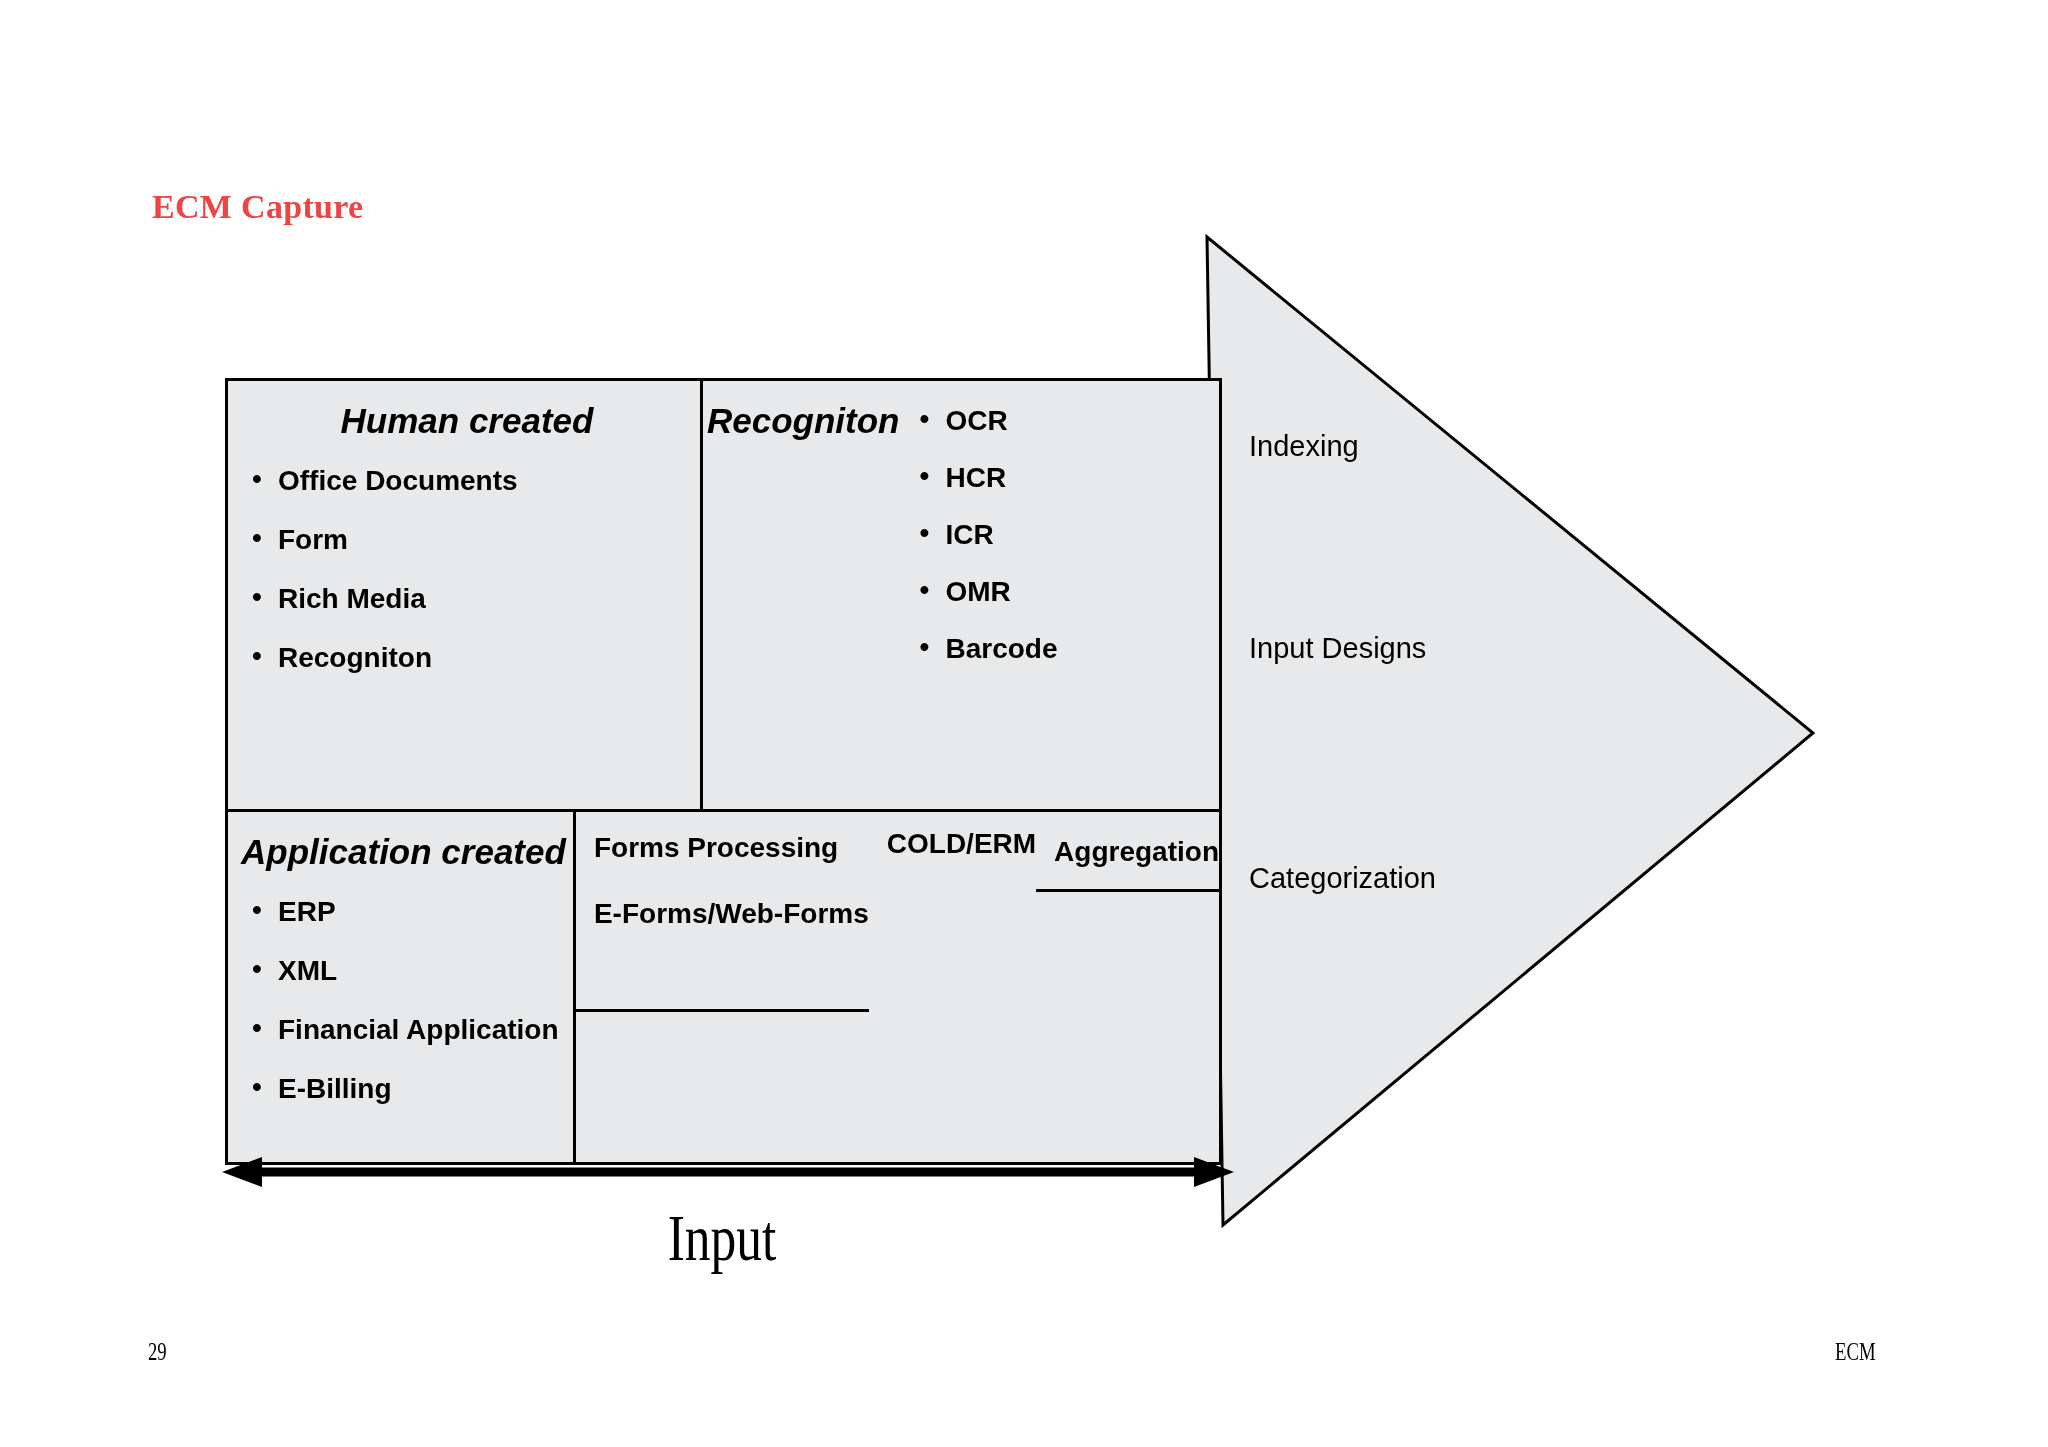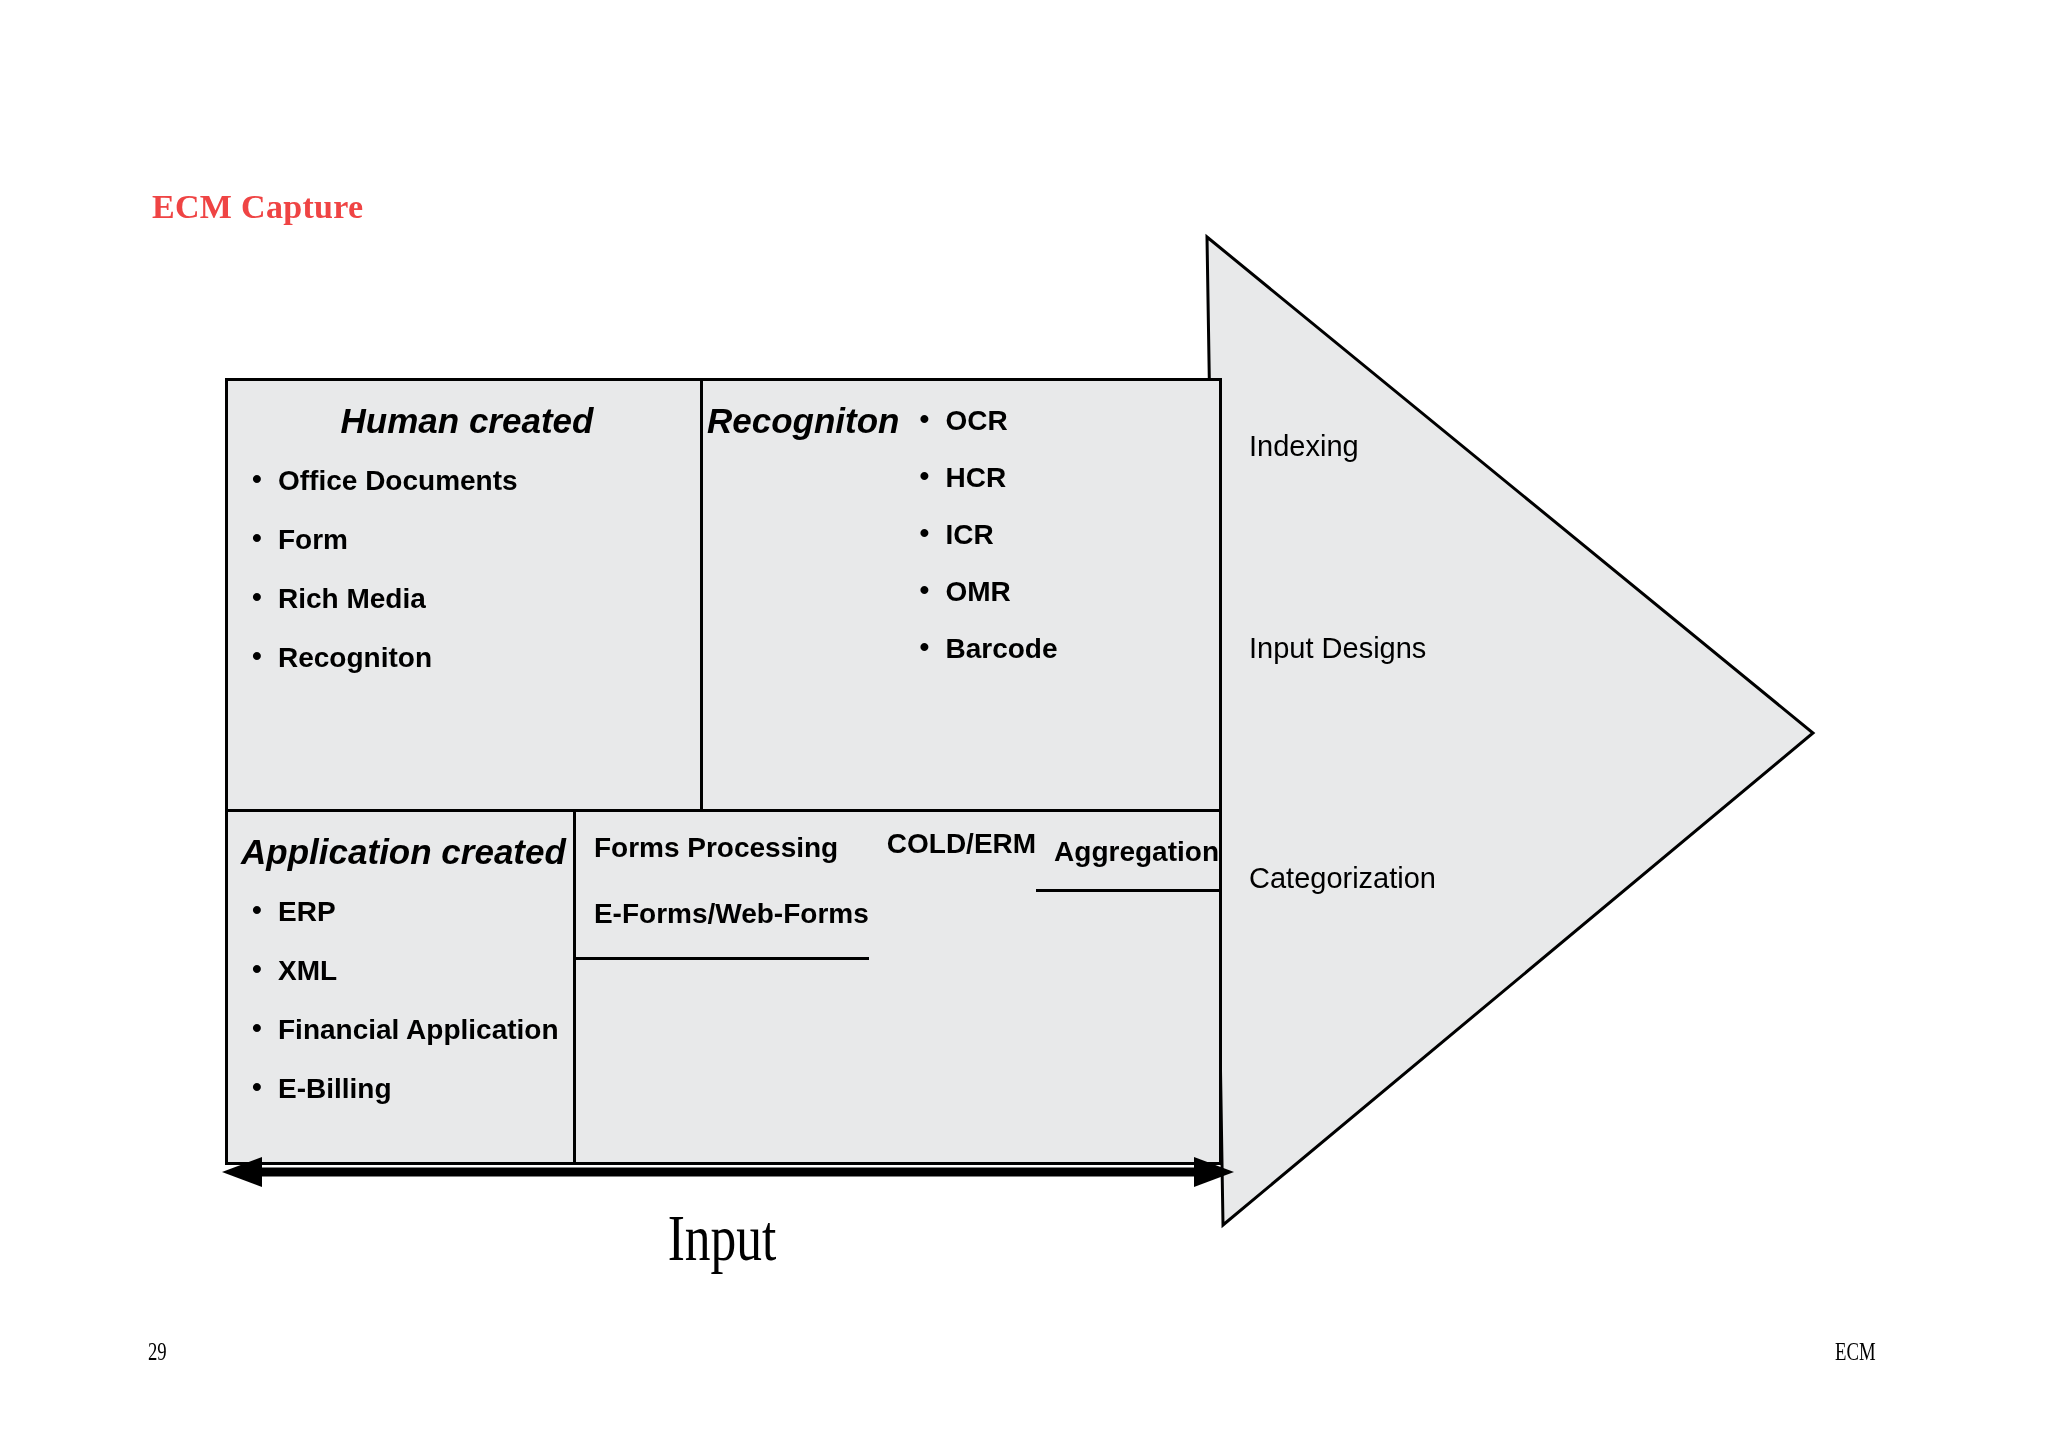--- a/index.html
+++ b/index.html
@@ -128,21 +128,21 @@
   .subcell {
     box-sizing: border-box;
     padding-left: 18px;
     font-family: "Liberation Sans", sans-serif;
     font-weight: bold;
     font-size: 28px;
     color: #000000;
     white-space: nowrap;
   }
   #subcell-forms {
-    height: 148px;
+    height: 200px;
     padding-top: 20px;
     border-bottom: 3px solid #000000;
   }
   #subcell-forms .line2 { margin-top: 34px; }
   #subcell-aggregation {
     height: 80px;
     line-height: 80px;
     border-bottom: 3px solid #000000;
   }
   #subcell-cold {

